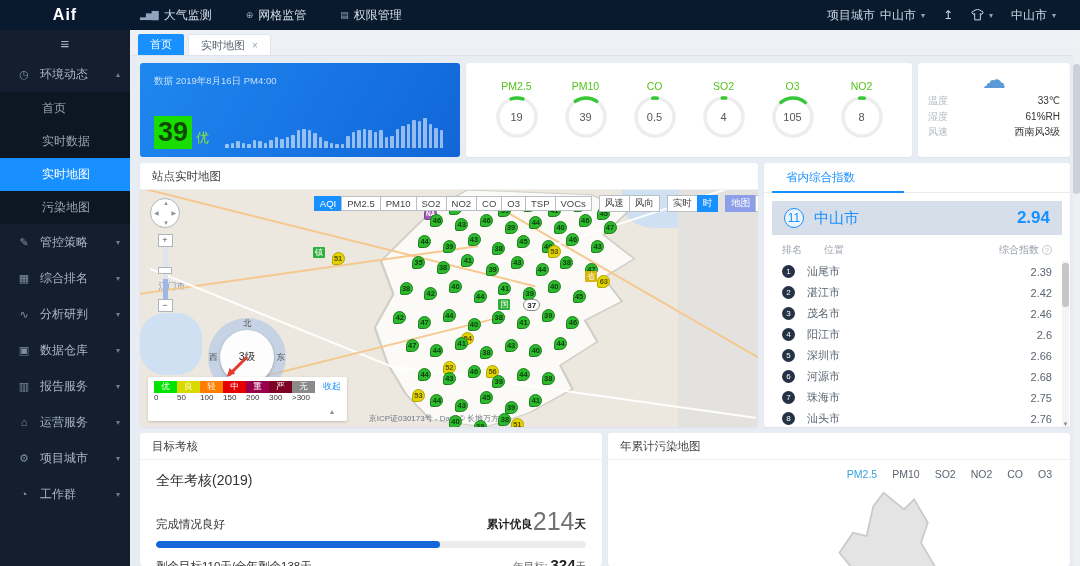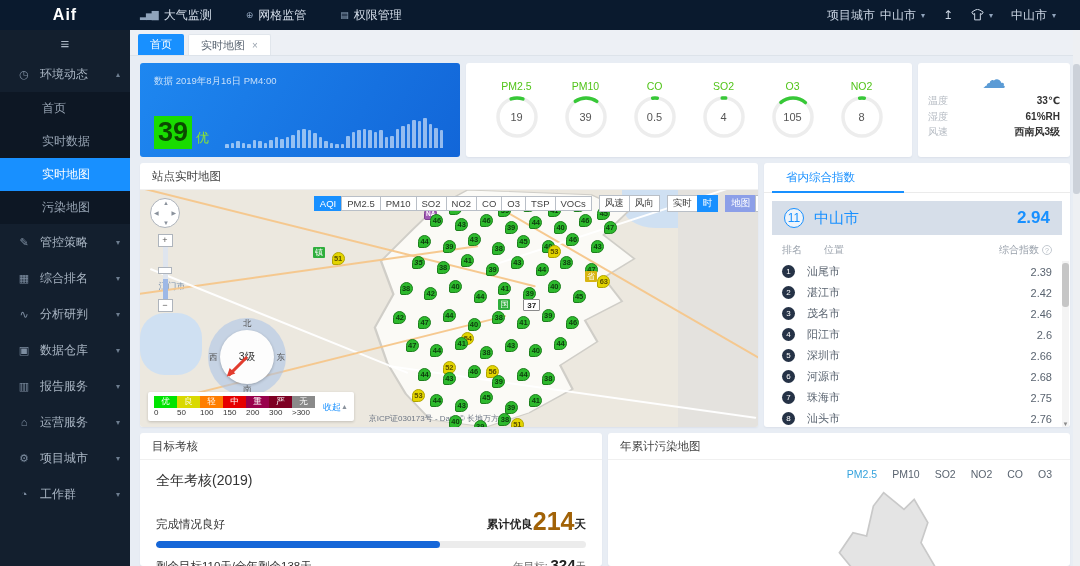--- a/index.html
+++ b/index.html
@@ -47,21 +47,21 @@
   #sparkline .bar{width:3.5px;background:rgba(255,255,255,.55);border-radius:1px 1px 0 0;flex:none;}
   .gauge-card{flex:1;display:flex;align-items:center;justify-content:space-around;padding:0 16px;}
   .gauge{display:flex;flex-direction:column;align-items:center;}
   .gauge .glabel{font-size:10.5px;color:#52c41a;margin-bottom:2px;}
   .gwrap{position:relative;width:46px;height:46px;}
   .gval{position:absolute;inset:0;display:flex;align-items:center;justify-content:center;font-size:11px;color:#555;}
   .weather-card{width:152px;flex:none;padding:4px 10px;display:flex;flex-direction:column;}
   .wcloud{text-align:center;font-size:24px;color:#5b9bd5;line-height:26px;}
   .wrow{display:flex;justify-content:space-between;font-size:10px;line-height:15.5px;}
   .wrow .wl{color:#b4bac2;}
-  .wrow .wv{color:#333;font-weight:bold;}
+  .wrow .wv{color:#333;font-weight:normal;}
   
   .row2{display:flex;gap:6px;height:264px;flex:none;}
   .map-card{flex:1;display:flex;flex-direction:column;min-width:0;}
   .card-head{height:27px;line-height:27px;padding-left:12px;font-size:11.5px;color:#444;border-bottom:1px solid #f0f0f0;}
   .map-area{position:relative;flex:1;background:#ece8df;overflow:hidden;border-radius:0 0 3px 3px;}
   .water{position:absolute;background:#cfe0f2;z-index:1;}
   .eastzone{position:absolute;right:0;top:0;bottom:0;width:13%;background:#e4e2de;z-index:1;}
   .road{position:absolute;height:2px;z-index:3;border-radius:2px;}
   .road.o{background:rgba(246,198,138,.95);}
   .road.w{background:rgba(255,255,255,.95);}
@@ -69,41 +69,41 @@
   .area-label{position:absolute;left:3%;top:38%;font-size:9px;color:#7d93ad;z-index:2;}
   .mtoolbar{position:absolute;top:5px;left:27%;display:flex;align-items:center;z-index:8;}
   .mbtn{font-size:9.5px;color:#444;background:#fff;border:1px solid #b9bfc7;padding:1px 5px;margin-left:-1px;cursor:pointer;white-space:nowrap;}
   .mbtn.on{background:#1890ff;border-color:#1890ff;color:#fff;}
   .mbtn.layer-on{background:#8c9fe8;border-color:#8c9fe8;color:#fff;}
   .mgroup{display:flex;margin-left:8px;}
   .marker{position:absolute;width:13px;height:13px;border-radius:50% 50% 50% 2px;display:flex;align-items:center;justify-content:center;font-size:7.5px;font-weight:bold;z-index:5;cursor:pointer;}
   .marker.g{background:#2db92d;border:1px solid #1c7f1c;color:#0d3d0d;}
   .marker.y{background:#e3d400;border:1px solid #b0a400;color:#5c5200;}
   .marker.p{background:#a05ab4;border:1px solid #7e3f90;color:#fff;font-size:6.5px;}
-  .marker.w{background:#fff;border:1px solid #8a8a8a;color:#222;border-radius:1px;width:17px;height:12px;font-size:8px;}
+  .marker.w{background:#fff;border:1px solid #8a8a8a;color:#222;border-radius:6px;width:17px;height:12px;font-size:8px;}
   .sbadge{position:absolute;z-index:6;color:#fff;font-size:8px;line-height:11px;padding:0 2px;border-radius:1px;cursor:pointer;}
   .compass{position:absolute;left:10px;top:8px;width:30px;height:30px;border-radius:50%;background:#fff;border:1px solid #aeb4bc;z-index:8;}
   .compass span{position:absolute;font-size:6px;color:#8a929c;}
   .zoomctl{position:absolute;left:17px;top:44px;z-index:8;width:16px;display:flex;flex-direction:column;align-items:center;}
   .zbtn{width:15px;height:13px;background:#fff;border:1px solid #aeb4bc;font-size:9px;line-height:11px;text-align:center;color:#555;cursor:pointer;}
   .ztrack{width:5px;height:52px;background:#dfe5ee;position:relative;}
   .ztrack .zfill{position:absolute;bottom:0;width:100%;height:20px;background:#9db8e6;}
   .zhandle{position:absolute;left:-5px;top:20px;width:14px;height:7px;background:#fff;border:1px solid #aeb4bc;cursor:grab;}
   .windw{position:absolute;left:11%;top:54%;width:78px;height:78px;z-index:7;}
   .wind-outer{position:absolute;inset:0;border-radius:50%;background:rgba(167,193,232,.55);}
   .wind-inner{position:absolute;left:12px;top:12px;width:54px;height:54px;border-radius:50%;background:#fdfdfd;box-shadow:0 1px 3px rgba(0,0,0,.25);display:flex;align-items:center;justify-content:center;font-size:10.5px;color:#333;}
   .wdir{position:absolute;font-size:8.5px;color:#555;z-index:2;}
   .needle{position:absolute;left:50%;top:50%;width:3px;height:26px;background:#e23c2e;transform-origin:top center;transform:translateX(-50%) rotate(45deg);z-index:3;}
   .needle:after{content:"";position:absolute;bottom:-6px;left:-3px;border:4.5px solid transparent;border-top:8px solid #e23c2e;}
   .legend{position:absolute;left:8px;bottom:6px;background:#fff;border-radius:2px;padding:4px 6px;z-index:9;display:flex;gap:8px;box-shadow:0 1px 3px rgba(0,0,0,.18);}
   #legendCells{display:flex;}
   .lcell{width:23px;height:12px;color:#fff;font-size:8.5px;display:flex;align-items:center;justify-content:center;}
   #legendTicks{display:flex;}
   #legendTicks span{width:23px;font-size:8px;color:#333;text-align:left;}
-  .lcollapse{display:flex;flex-direction:row;align-items:center;justify-content:center;font-size:9px;color:#1890ff;cursor:pointer;line-height:10px;}
+  .lcollapse{display:flex;flex-direction:column;align-items:center;justify-content:center;font-size:9px;color:#1890ff;cursor:pointer;line-height:10px;gap:16px;}
   .lcollapse .arr{color:#8a929c;font-size:7px;}
   .attrib{position:absolute;bottom:3px;left:37%;font-size:8px;color:#6d7684;z-index:4;}
   
   .rpanel{width:306px;flex:none;display:flex;flex-direction:column;overflow:hidden;}
   .rp-tabs{height:30px;border-bottom:1px solid #ebebeb;display:flex;align-items:center;position:relative;flex:none;}
   .rp-tab{margin-left:22px;font-size:11.5px;color:#1890ff;cursor:pointer;}
   .rp-underline{position:absolute;left:8px;bottom:-1px;width:132px;height:2px;background:#1890ff;}
   .cur-row{margin:8px 8px 6px 8px;background:#d6dee9;height:34px;display:flex;align-items:center;padding:0 12px;flex:none;}
   .cur-rank{width:20px;height:20px;border-radius:50%;border:1px solid #1890ff;color:#1890ff;font-size:12px;display:flex;align-items:center;justify-content:center;background:#eef4fb;}
   .cur-city{font-size:15px;color:#1890ff;margin-left:10px;}
@@ -121,21 +121,21 @@
   .rp-thumb{position:absolute;top:2px;left:0;width:7px;height:44px;background:#c6c6c6;border-radius:3px;}
   .rp-down{position:absolute;bottom:0;left:0;width:7px;text-align:center;font-size:6px;color:#8a8a8a;}
   
   .row3{display:flex;gap:6px;flex:1;min-height:0;}
   .target-card{width:462px;flex:none;display:flex;flex-direction:column;}
   .tc-body{padding:8px 16px 0 16px;}
   .tc-sub{font-size:14px;color:#333;margin:4px 0 20px 0;}
   .tc-row{display:flex;align-items:flex-end;justify-content:space-between;}
   .tc-status{font-size:11.5px;color:#333;}
   .tc-cum{font-size:11.5px;color:#222;font-weight:bold;display:flex;align-items:flex-end;}
-  .tc-cum b{font-size:25px;line-height:22px;font-weight:bold;color:#a16207;}
+  .tc-cum b{font-size:25px;line-height:22px;font-weight:normal;color:#737373;}
   .progress{height:7px;background:#ececec;border-radius:4px;margin:9px 0 8px 0;overflow:hidden;}
   #progFill{height:100%;background:#1566d8;border-radius:4px;}
   .tc-row2{display:flex;justify-content:space-between;align-items:flex-end;font-size:11.5px;color:#333;}
   .tc-year{color:#666;font-size:10.5px;}
   .tc-year b{color:#222;font-size:15px;}
   .pmap-card{flex:1;display:flex;flex-direction:column;min-width:0;position:relative;}
   .pm-body{flex:1;position:relative;}
   #pollTabs{position:absolute;right:18px;top:8px;display:flex;gap:15px;z-index:2;}
   #pollTabs span{font-size:10.5px;color:#5a6470;cursor:pointer;}
   #pollTabs span.on{color:#36a3dd;}

